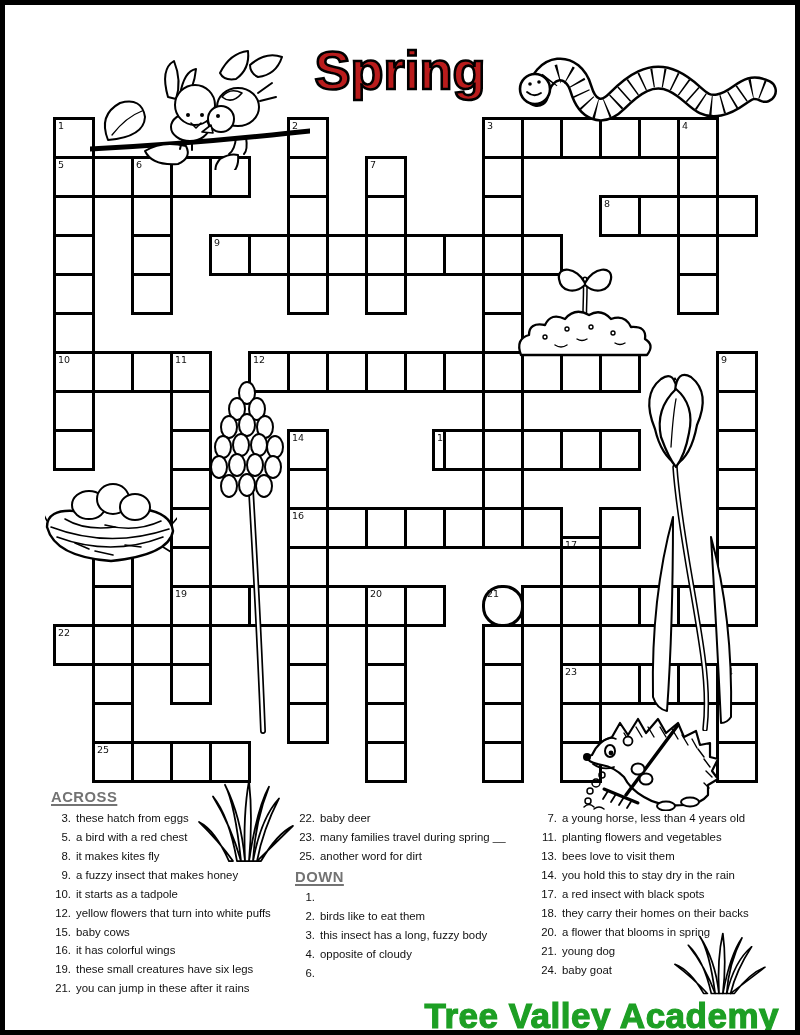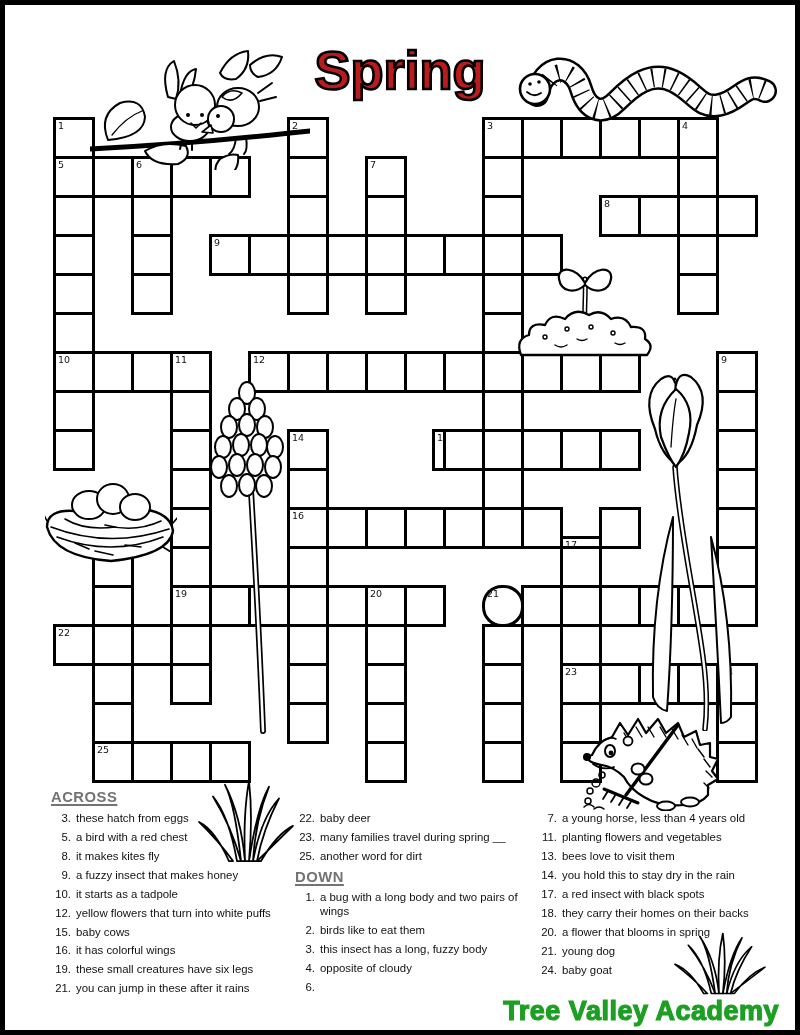--- a/index.html
+++ b/index.html
@@ -31,21 +31,21 @@
     margin:0 0 7px 2px;
   }
   .clues .hdr.mid{margin-top:7px;}
   .clue{display:flex;margin-bottom:5.4px;}
   .clue .n{flex:0 0 22px;text-align:right;margin-right:5px;}
   .clue .t{flex:1;}
   .col1{left:44px;top:786px;width:252px;}
   .col2{left:288px;top:807px;width:252px;}
   .col3{left:530px;top:807px;width:264px;}
   .brand{
-    position:absolute;top:991px;right:16px;font-size:27px;font-weight:700;
+    position:absolute;top:991px;right:16px;font-size:35px;font-weight:700;
     letter-spacing:.5px;-webkit-text-stroke:1.2px;z-index:6;
   }
 </style>
 </head>
 <body>
 
 <div class="page">
 
   <div class="title">Spring</div>
 
@@ -467,21 +467,20 @@
         </div>
         <div class="clue">
           <span class="n">25.</span>
           <span class="t">another word for dirt</span>
         </div>
       </div>
     <div class="hdr mid">DOWN</div>
     <div>
         <div class="clue">
           <span class="n">1.</span>
-          <span class="t">a bug with a long body and two pairs of wings</span>
         </div>
         <div class="clue">
           <span class="n">2.</span>
           <span class="t">birds like to eat them</span>
         </div>
         <div class="clue">
           <span class="n">3.</span>
           <span class="t">this insect has a long, fuzzy body</span>
         </div>
         <div class="clue">

